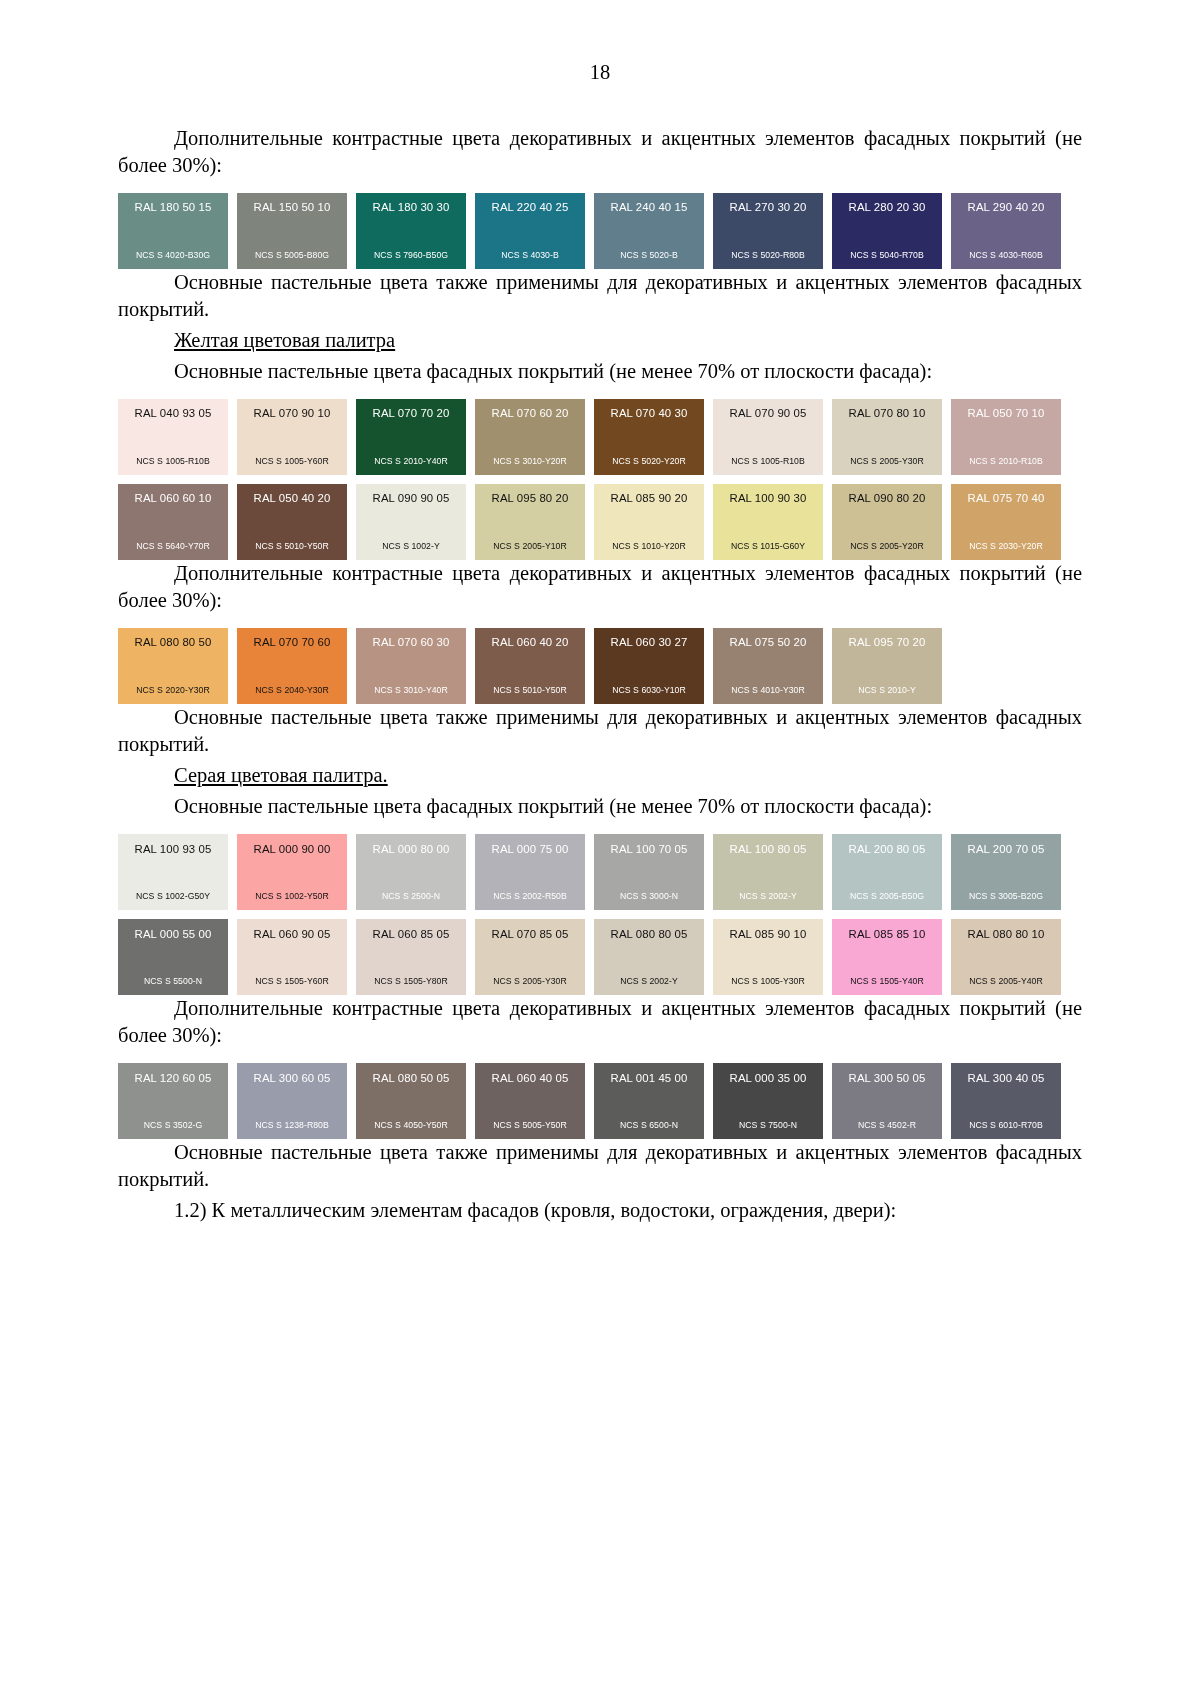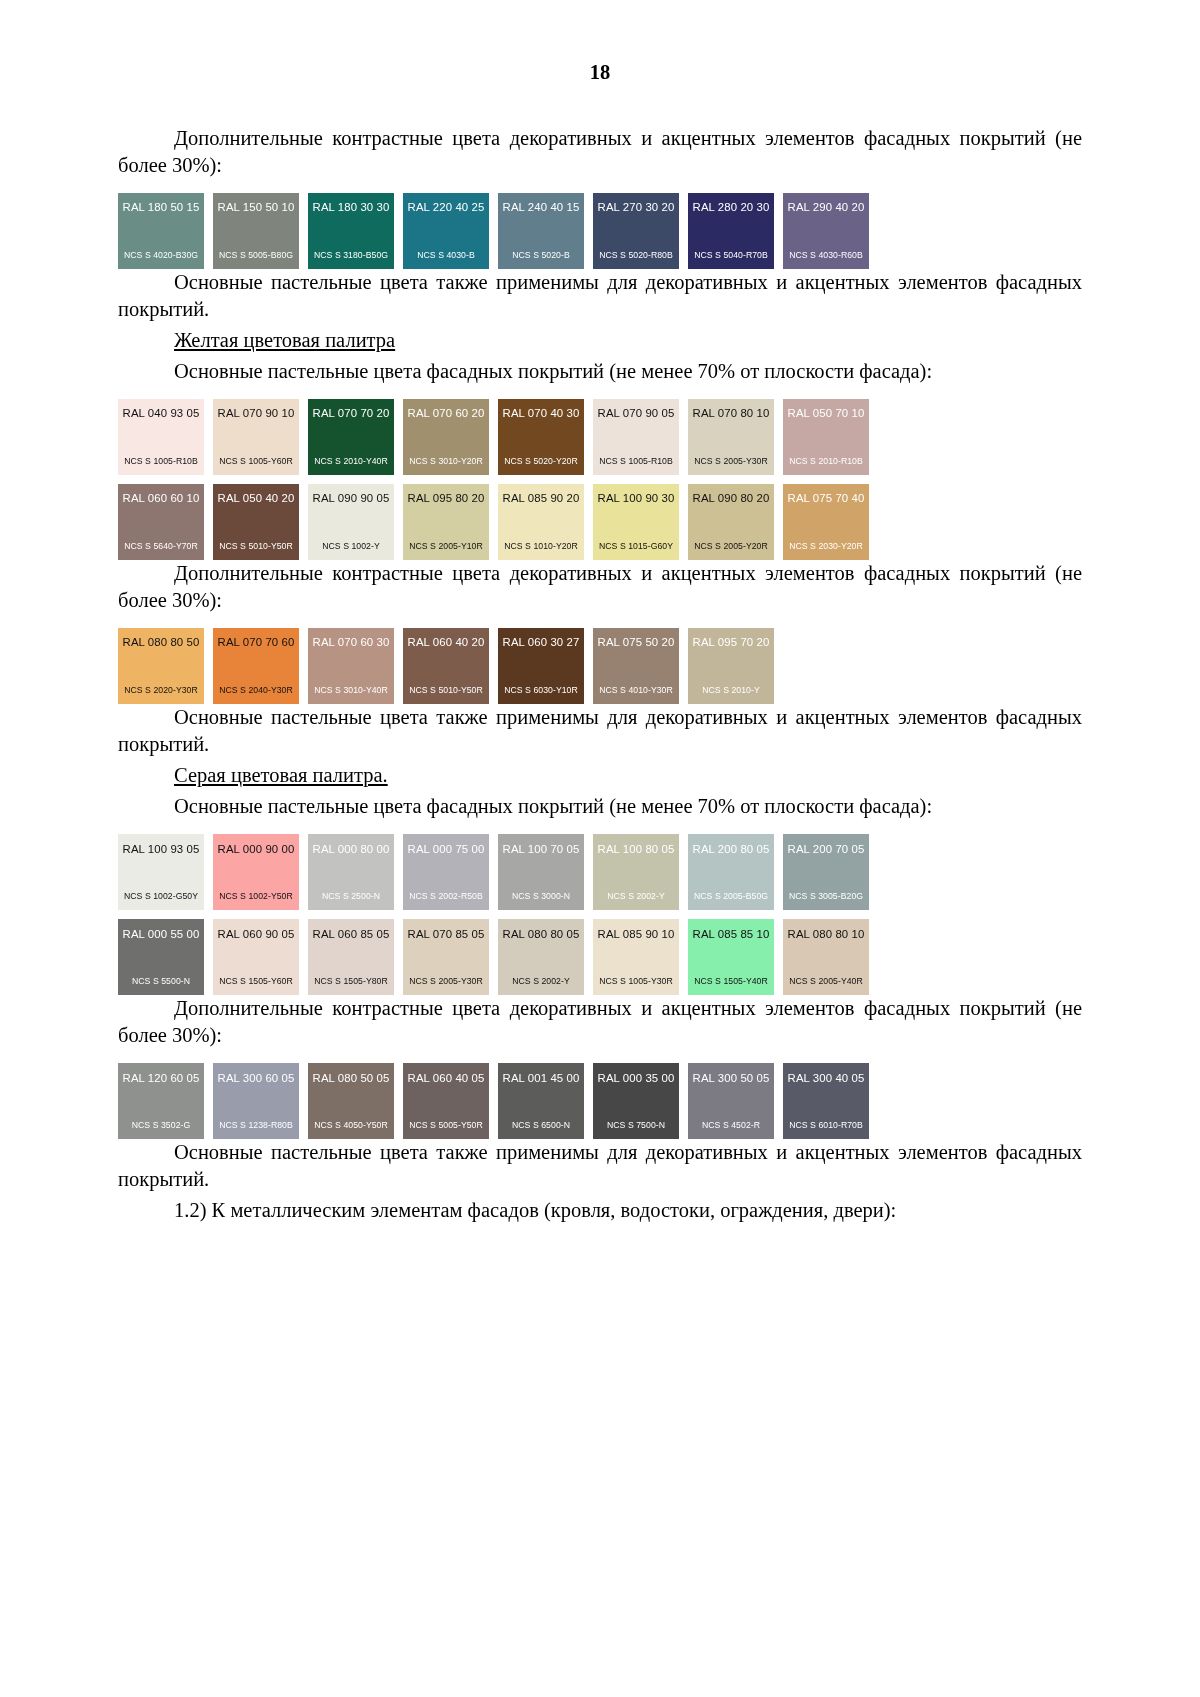--- a/index.html
+++ b/index.html
@@ -22,21 +22,20 @@
     box-sizing: border-box;
     padding: 62px 118px 40px 118px;
     background: #ffffff;
   }
   .page-number {
     text-align: center;
     font-size: 20.5px;
     line-height: 1;
     margin: 0 0 42px 0;
     font-family: "Liberation Serif", "DejaVu Serif", serif;
-    font-weight: bold;
   }
   p.body-text {
     font-size: 20.5px;
     line-height: 1.32;
     margin: 0 0 4px 0;
     text-align: justify;
     text-justify: inter-word;
     text-indent: 56px;
     hyphens: none;
   }
@@ -55,21 +54,21 @@
   .swatch-row {
     display: flex;
     justify-content: flex-start;
     gap: 9px;
     margin-bottom: 9px;
   }
   .swatch-row:last-child {
     margin-bottom: 0;
   }
   .swatch {
-    width: 86px;
+    width: 110px;
     height: 76px;
     box-sizing: border-box;
     position: relative;
     display: flex;
     flex-direction: column;
     justify-content: center;
     align-items: center;
     font-family: "Liberation Sans", "DejaVu Sans", sans-serif;
     overflow: hidden;
     gap: 28px;
@@ -115,21 +114,21 @@
       <div class="swatch light-text" style="background:#6a8d86">
         <span class="ral">RAL 180 50 15</span>
         <span class="ncs">NCS S 4020-B30G</span>
       </div>
       <div class="swatch light-text" style="background:#7f847d">
         <span class="ral">RAL 150 50 10</span>
         <span class="ncs">NCS S 5005-B80G</span>
       </div>
       <div class="swatch light-text" style="background:#0e6b5d">
         <span class="ral">RAL 180 30 30</span>
-        <span class="ncs">NCS S 3180-B50G</span>
+        <span class="ncs">NCS S 7960-B50G</span>
       </div>
       <div class="swatch light-text" style="background:#1c7487">
         <span class="ral">RAL 220 40 25</span>
         <span class="ncs">NCS S 4030-B</span>
       </div>
       <div class="swatch light-text" style="background:#607e8c">
         <span class="ral">RAL 240 40 15</span>
         <span class="ncs">NCS S 5020-B</span>
       </div>
       <div class="swatch light-text" style="background:#3c4a68">
@@ -318,21 +317,21 @@
         <span class="ncs">NCS S 2005-Y30R</span>
       </div>
       <div class="swatch dark-text" style="background:#d3cbbc">
         <span class="ral">RAL 080 80 05</span>
         <span class="ncs">NCS S 2002-Y</span>
       </div>
       <div class="swatch dark-text" style="background:#ece1cd">
         <span class="ral">RAL 085 90 10</span>
         <span class="ncs">NCS S 1005-Y30R</span>
       </div>
-      <div class="swatch dark-text" style="background:#86efac">
+      <div class="swatch dark-text" style="background:#f9a8d4">
         <span class="ral">RAL 085 85 10</span>
         <span class="ncs">NCS S 1505-Y40R</span>
       </div>
       <div class="swatch dark-text" style="background:#d9c8b4">
         <span class="ral">RAL 080 80 10</span>
         <span class="ncs">NCS S 2005-Y40R</span>
       </div>
     </div>
   </div>
 

